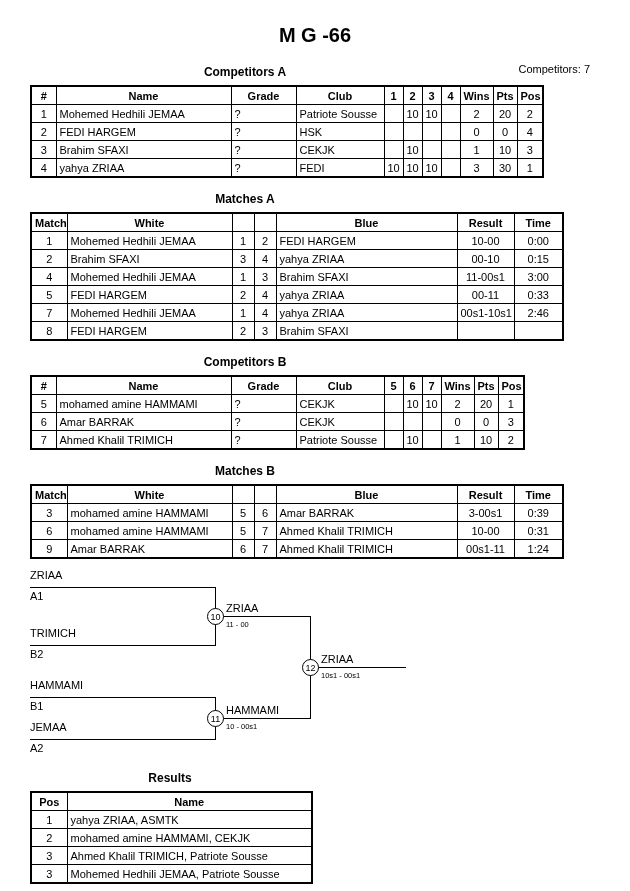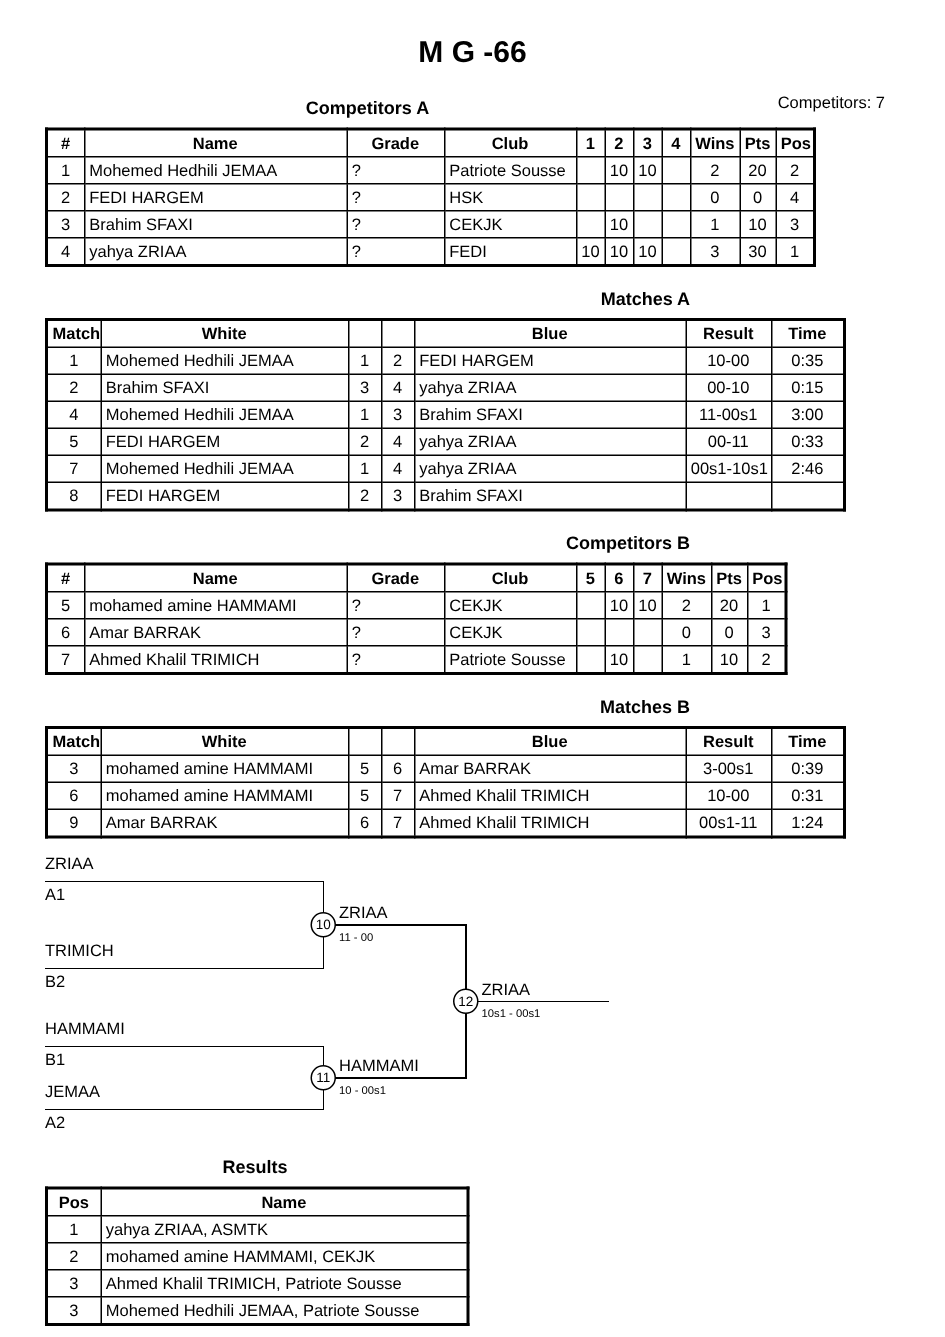--- a/index.html
+++ b/index.html
@@ -1,20 +1,20 @@
 <!DOCTYPE html>
 <html><head>
 <meta charset="utf-8">
 <style>
   html,body{margin:0;padding:0;background:#fff;}
   body{width:630px;height:891px;position:relative;overflow:hidden;color:#000;
        font-family:"Liberation Sans","DejaVu Sans",sans-serif;}
   .page-title{padding-top:24px;text-align:center;font-size:20px;font-weight:bold;}
   .section-title{width:430px;margin:18px 0 6px 30px;text-align:center;font-size:12px;font-weight:bold;}
-  .section-title.tight{margin-top:14px;text-align:right;}
+  .section-title.tight{margin-top:14px;}
   .section-title.results{width:280px;margin-top:12px;}
   .competitors-count{position:absolute;top:63px;right:40px;font-size:11px;}
   table{border-collapse:collapse;table-layout:fixed;margin-left:30px;border:2px solid #000;}
   th,td{border:1px solid #000;font-size:11px;height:17px;padding:0 3px;white-space:nowrap;overflow:hidden;text-align:left;}
   th{font-weight:bold;text-align:center;}
   .c{text-align:center;}
   .r{text-align:center;}
   .bracket{margin:4px 16px 0 28px;height:196px;}
   .bracket text{font-family:"Liberation Sans","DejaVu Sans",sans-serif;font-size:11px;fill:#000;}
   .bracket .score{font-size:7.5px;}
@@ -139,21 +139,21 @@
     </tr>
   </thead>
   <tbody>
     <tr>
       <td class="c">1</td>
       <td>Mohemed Hedhili JEMAA</td>
       <td class="c">1</td>
       <td class="c">2</td>
       <td>FEDI HARGEM</td>
       <td class="r">10-00</td>
-      <td class="r">0:35</td>
+      <td class="r">0:00</td>
     </tr>
     <tr>
       <td class="c">2</td>
       <td>Brahim SFAXI</td>
       <td class="c">3</td>
       <td class="c">4</td>
       <td>yahya ZRIAA</td>
       <td class="r">00-10</td>
       <td class="r">0:15</td>
     </tr>

